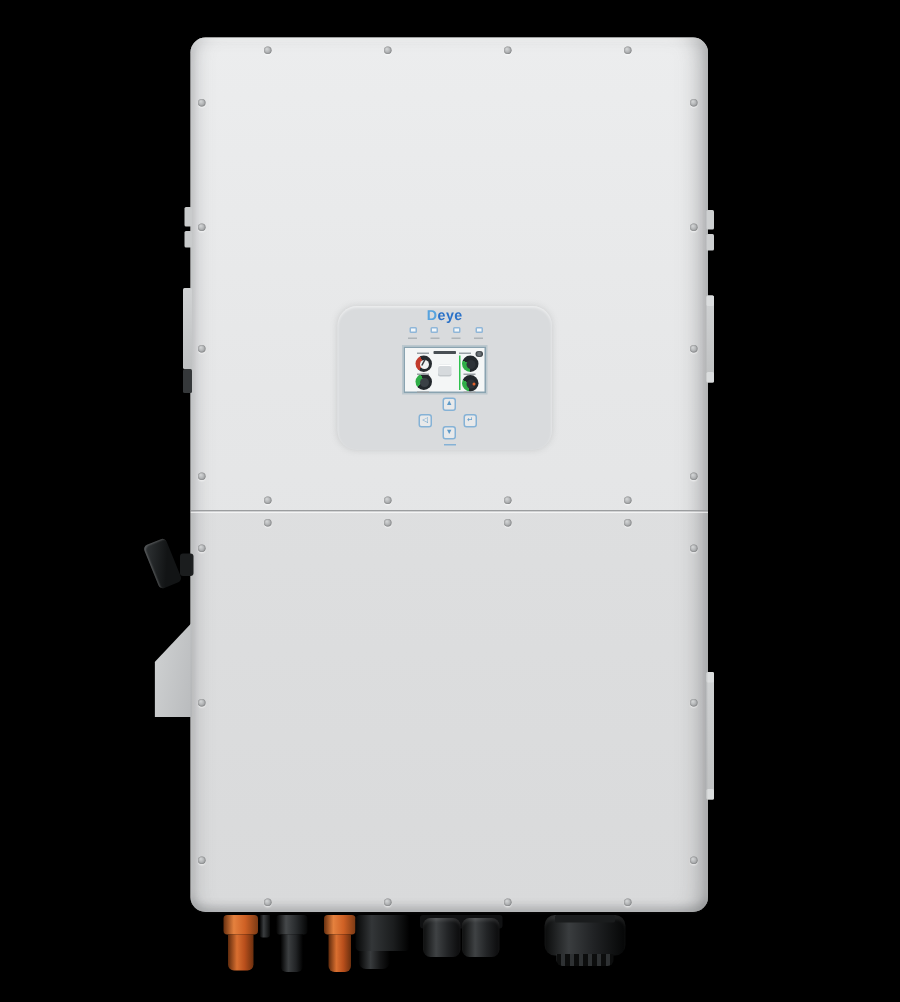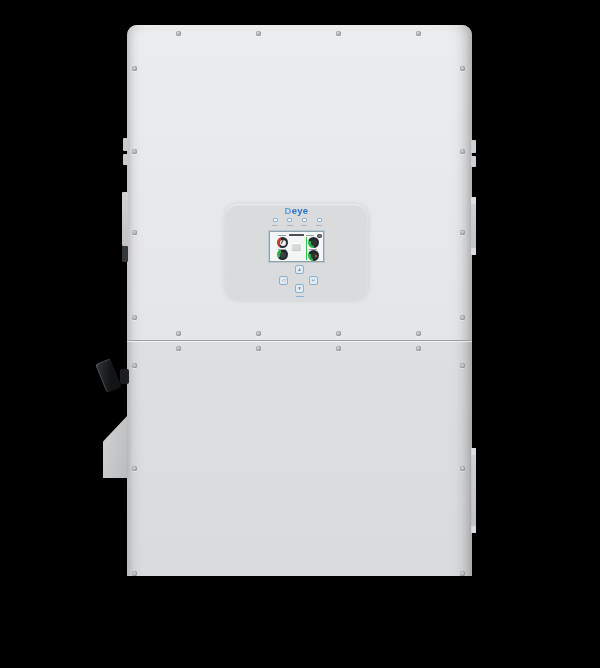--- a/index.html
+++ b/index.html
@@ -1,17 +1,17 @@
 <!DOCTYPE html>
 <html><head>
 <meta charset="utf-8">
 <style>
   html,body{margin:0;padding:0;background:#000;}
   body{width:600px;height:668px;overflow:hidden;font-family:"Liberation Sans",sans-serif;}
-  .stage{position:relative;width:600px;height:576px;background:#000;overflow:hidden;}
+  .stage{position:relative;width:600px;height:668px;background:#000;overflow:hidden;}
 
   
   .device{position:absolute;left:127px;top:25px;width:345px;height:583px;border-radius:10px;
     background:linear-gradient(180deg,#ecedee 0%,#e6e7e8 40%,#e0e1e2 100%);
     box-shadow:inset 10px 0 14px -10px rgba(110,112,114,.55),
                inset -13px 0 16px -10px rgba(100,102,104,.6),
                inset 0 2px 3px rgba(255,255,255,.75),
                inset 0 -4px 5px rgba(130,132,134,.35);}
   .lower{position:absolute;left:0;top:315px;width:345px;height:268px;border-radius:0 0 10px 10px;
     background:rgba(90,92,94,.05);border-top:1px solid #9b9d9f;

